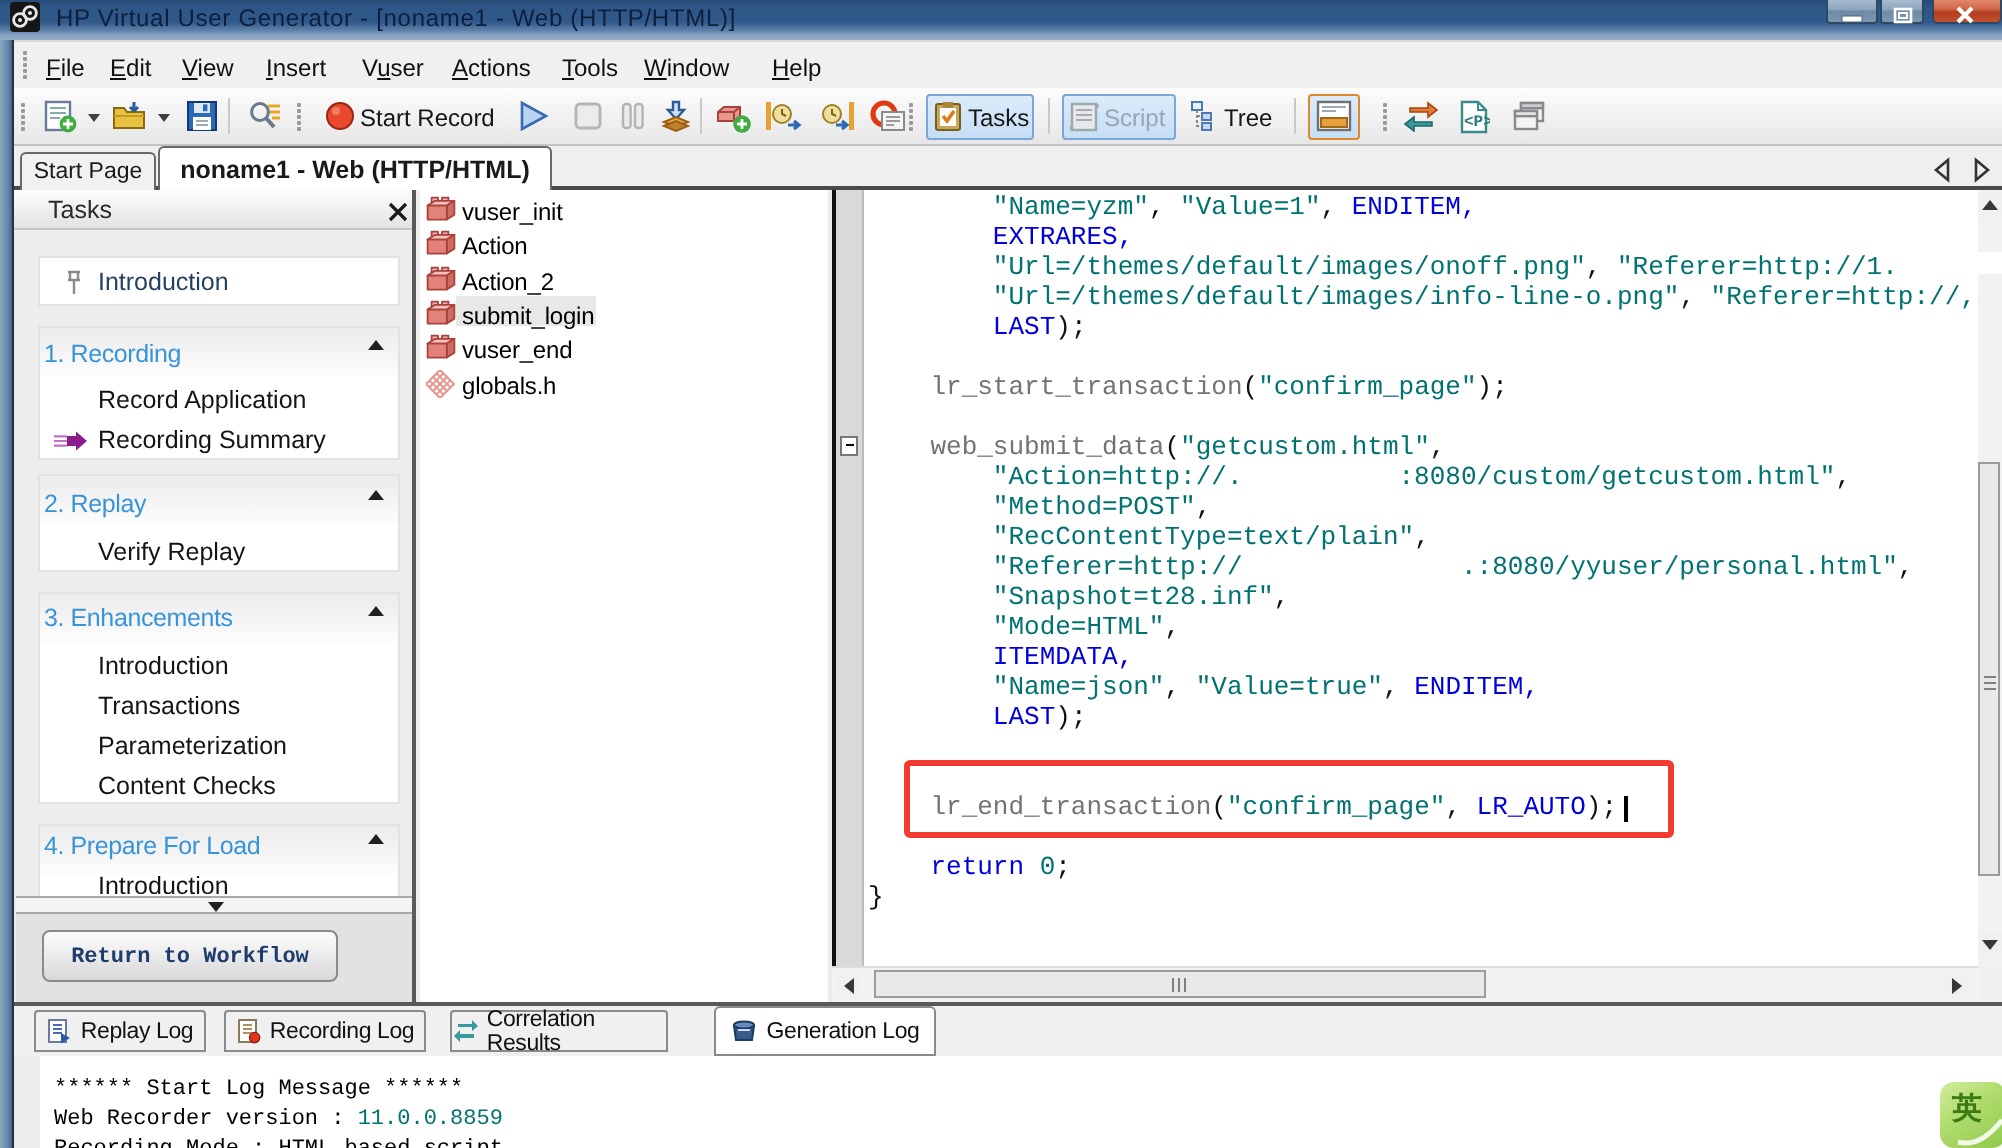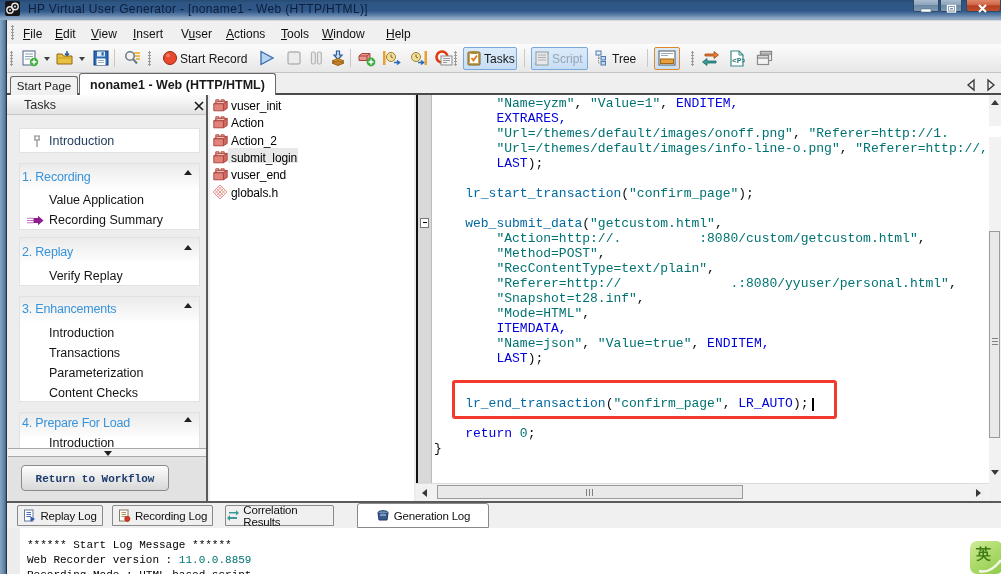--- a/index.html
+++ b/index.html
@@ -42,21 +42,21 @@
 
 #thead{left:0;top:0;width:199px;height:20px;background:linear-gradient(180deg,#fdfdfd,#e2e2e2);border-bottom:1px solid #c6c6c6}
 .card{position:absolute;left:12px;width:181px;background:#fff;border:1px solid #e2e2e2}
 .sect{position:absolute;left:15px;font-size:12.5px;font-weight:normal;color:#3793da;letter-spacing:-0.2px}
 .titem{position:absolute;left:42px;font-size:12.5px;color:#141414}
 .collapse{position:absolute;right:14px;width:0;height:0;border-left:4px solid transparent;border-right:4px solid transparent;border-bottom:5px solid #202020}
 
 .lrow{position:absolute;left:21px;font-size:12px;color:#000;letter-spacing:-0.1px}
 
 .cl{position:absolute;left:2px;white-space:pre;font-family:"Liberation Mono",monospace;font-size:13px;line-height:15px;color:#101010}
-.s{color:#007272}.k{color:#0000dd}.f{color:#0369a1}
+.s{color:#007272}.k{color:#0000dd}.f{color:#737373}
 #redbox{left:452px;top:380px;width:385px;height:39px;border:3px solid #f23b2e;border-radius:3px}
 #caret{left:812px;top:398px;width:1.5px;height:13px;background:#000}
 
 .sbtn{position:absolute;background:#f0f0f0;display:flex;align-items:center;justify-content:center}
 .tri{width:0;height:0}
 
 #botline{left:7px;top:501px;width:994px;height:2px;background:#5a5a5a}
 #bottabs{left:7px;top:503px;width:994px;height:25px;background:#f0f0f0}
 .btab{position:absolute;top:2px;height:21px;border:1px solid #8a8a8a;background:#f0f0f0;border-radius:2px 2px 0 0;font-size:11.5px;letter-spacing:-0.2px;color:#111;display:flex;align-items:center;justify-content:center;gap:4px}
 #logarea{left:7px;top:528px;width:994px;height:46px;background:#fff;border-left:13px solid #ececec}
@@ -250,21 +250,21 @@
   <div class="abs" style="left:13px;top:69px;width:179px;height:24px;background:linear-gradient(180deg,#ebebeb,#fdfdfd)"></div>
   <div class="abs" style="left:13px;top:143px;width:179px;height:24px;background:linear-gradient(180deg,#ebebeb,#fdfdfd)"></div>
   <div class="abs" style="left:13px;top:202px;width:179px;height:24px;background:linear-gradient(180deg,#ebebeb,#fdfdfd)"></div>
   <div class="abs" style="left:13px;top:318px;width:179px;height:24px;background:linear-gradient(180deg,#ebebeb,#fdfdfd)"></div>
   <svg class="abs" style="left:25px;top:40px" width="10" height="13">
       <path d="M2 1 L8 1 M3 1 L3 5 M7 1 L7 5 M2 5 L8 5 M5 5 L5 12" stroke="#8a8a8a" stroke-width="1.2"></path>
     </svg>
   <div class="titem" style="top:39px;color:#243f60">Introduction</div>
   <div class="sect" style="top:75px">1. Recording</div>
     <div class="collapse" style="top:75px"></div>
-  <div class="titem" style="top:98px">Value Application</div>
+  <div class="titem" style="top:98px">Record Application</div>
   <div class="titem" style="top:118px">Recording Summary</div>
   <svg class="abs" style="left:19px;top:120px" width="19" height="11">
       <path d="M1 3.2 H7.5 M1 5.5 H7.5 M1 7.8 H7.5" stroke="#c470c4" stroke-width="1.1"></path>
       <path d="M7.5 3 L12 3 L12 0.7 L17.5 5.5 L12 10.3 L12 8 L7.5 8 Z" fill="#8d1c8d"></path>
     </svg>
   <div class="sect" style="top:150px">2. Replay</div>
     <div class="collapse" style="top:150px"></div>
   <div class="titem" style="top:174px">Verify Replay</div>
   <div class="sect" style="top:207px">3. Enhancements</div>
     <div class="collapse" style="top:208px"></div>
@@ -414,21 +414,21 @@
       </svg>Replay Log</div>
   <div class="btab" style="left:105px;width:101px"><svg width="13" height="13">
         <rect x="1.5" y="1" width="8.5" height="11" fill="#fff" stroke="#8a7a5a" stroke-width="1"></rect>
         <path d="M3.5 3.5 H8 M3.5 5.5 H8 M3.5 7.5 H8" stroke="#b09060" stroke-width="1"></path>
         <circle cx="9.3" cy="9.8" r="2.6" fill="#e03820" stroke="#8a1a08" stroke-width=".6"></circle>
       </svg>Recording Log</div>
   <div class="btab" style="left:218px;width:109px"><svg width="14" height="12">
         <path d="M3 3.5 H10 L10 1.5 L13 4.5 L10 7 L10 5 H3 Z" fill="#3a9a9a" transform="translate(0,-1.5)"></path>
         <path d="M11 8 H4 L4 6 L1 9 L4 12 L4 10 H11 Z" fill="#3a9a9a" transform="translate(0,-1)"></path>
       </svg>Correlation Results</div>
-  <div class="btab" style="left:350px;top:0;height:25px;width:132px;background:#fff;border-radius:3px 3px 0 0"><svg width="14" height="13">
+  <div class="btab" style="left:350px;top:0;height:25px;width:111px;background:#fff;border-radius:3px 3px 0 0"><svg width="14" height="13">
         <path d="M2 4 H12 L11 11 H3 Z" fill="#3a5a8a" stroke="#1a3a6a"></path>
         <ellipse cx="7" cy="3.5" rx="5" ry="1.8" fill="#6a8ab8" stroke="#1a3a6a"></ellipse>
         <path d="M4 6 H10" stroke="#cdf" stroke-width="1"></path>
       </svg>Generation Log</div>
 </div>
 <div class="abs" id="logarea">
   <div class="logl" style="left:7px;top:10px">****** Start Log Message ******</div>
   <div class="logl" style="left:7px;top:25px">Web Recorder version : <span class="s">11.0.0.8859</span></div>
   <div class="logl" style="left:7px;top:40px">Recording Mode : HTML based script</div>
 </div>

